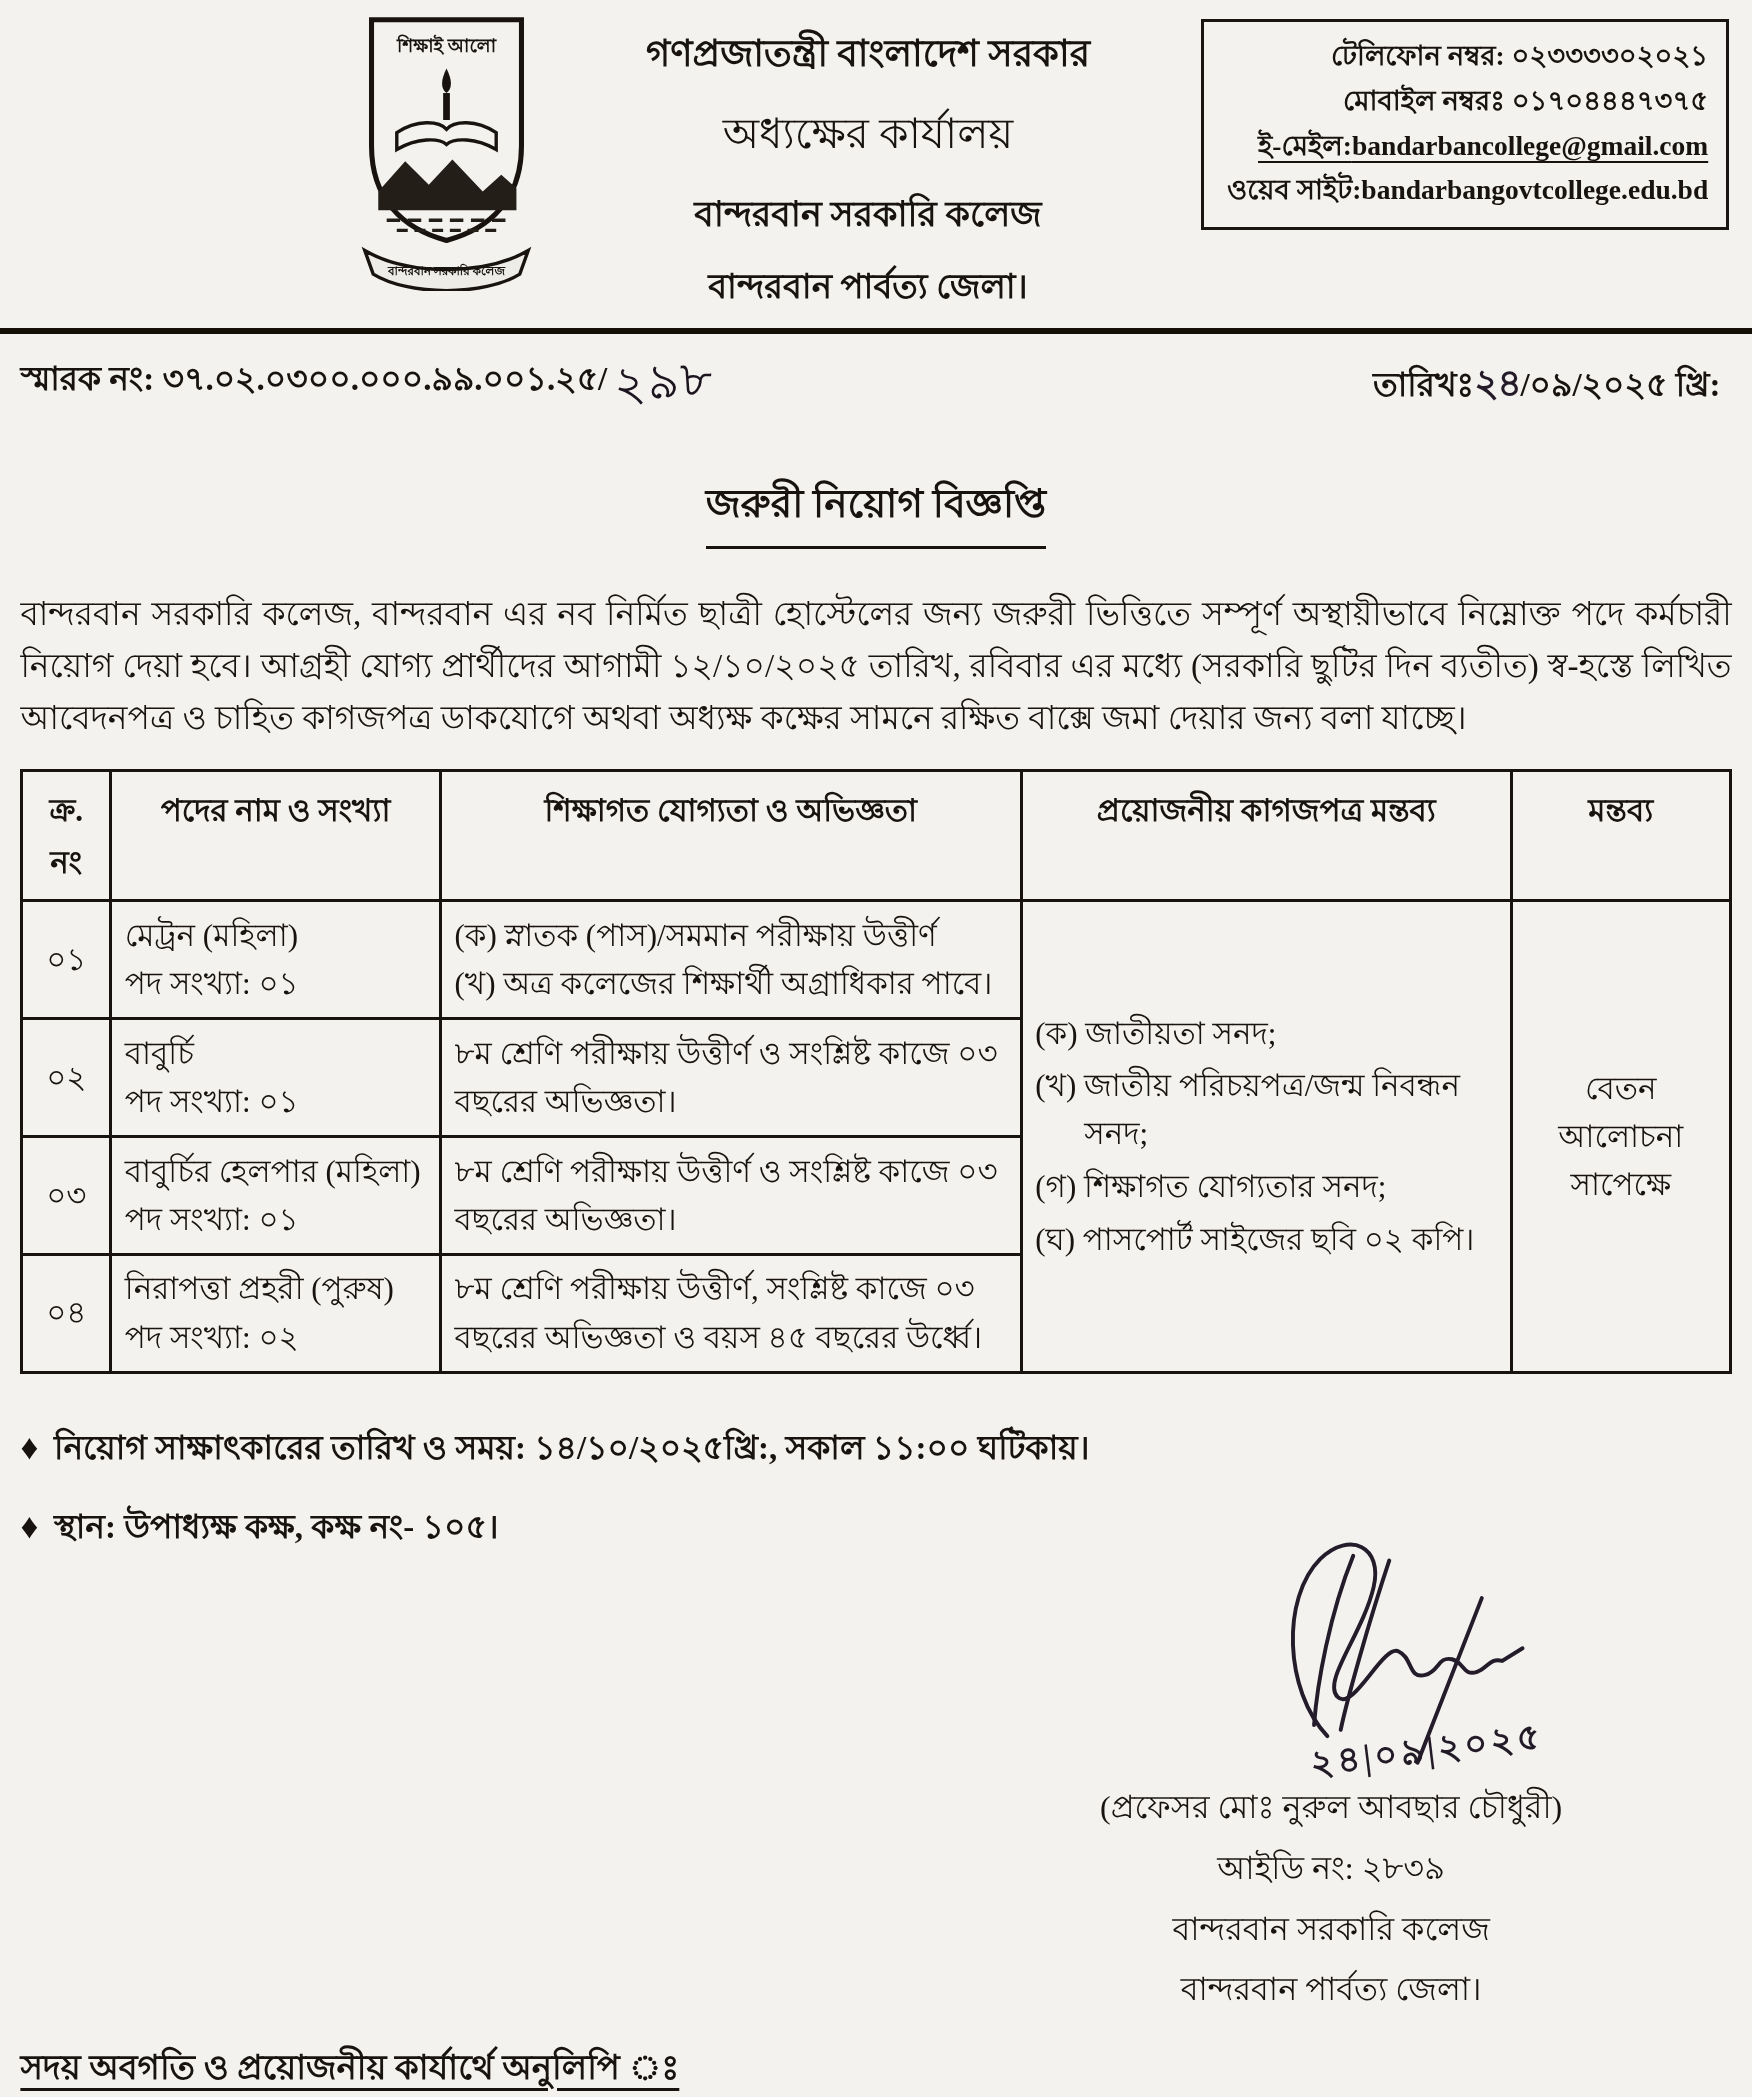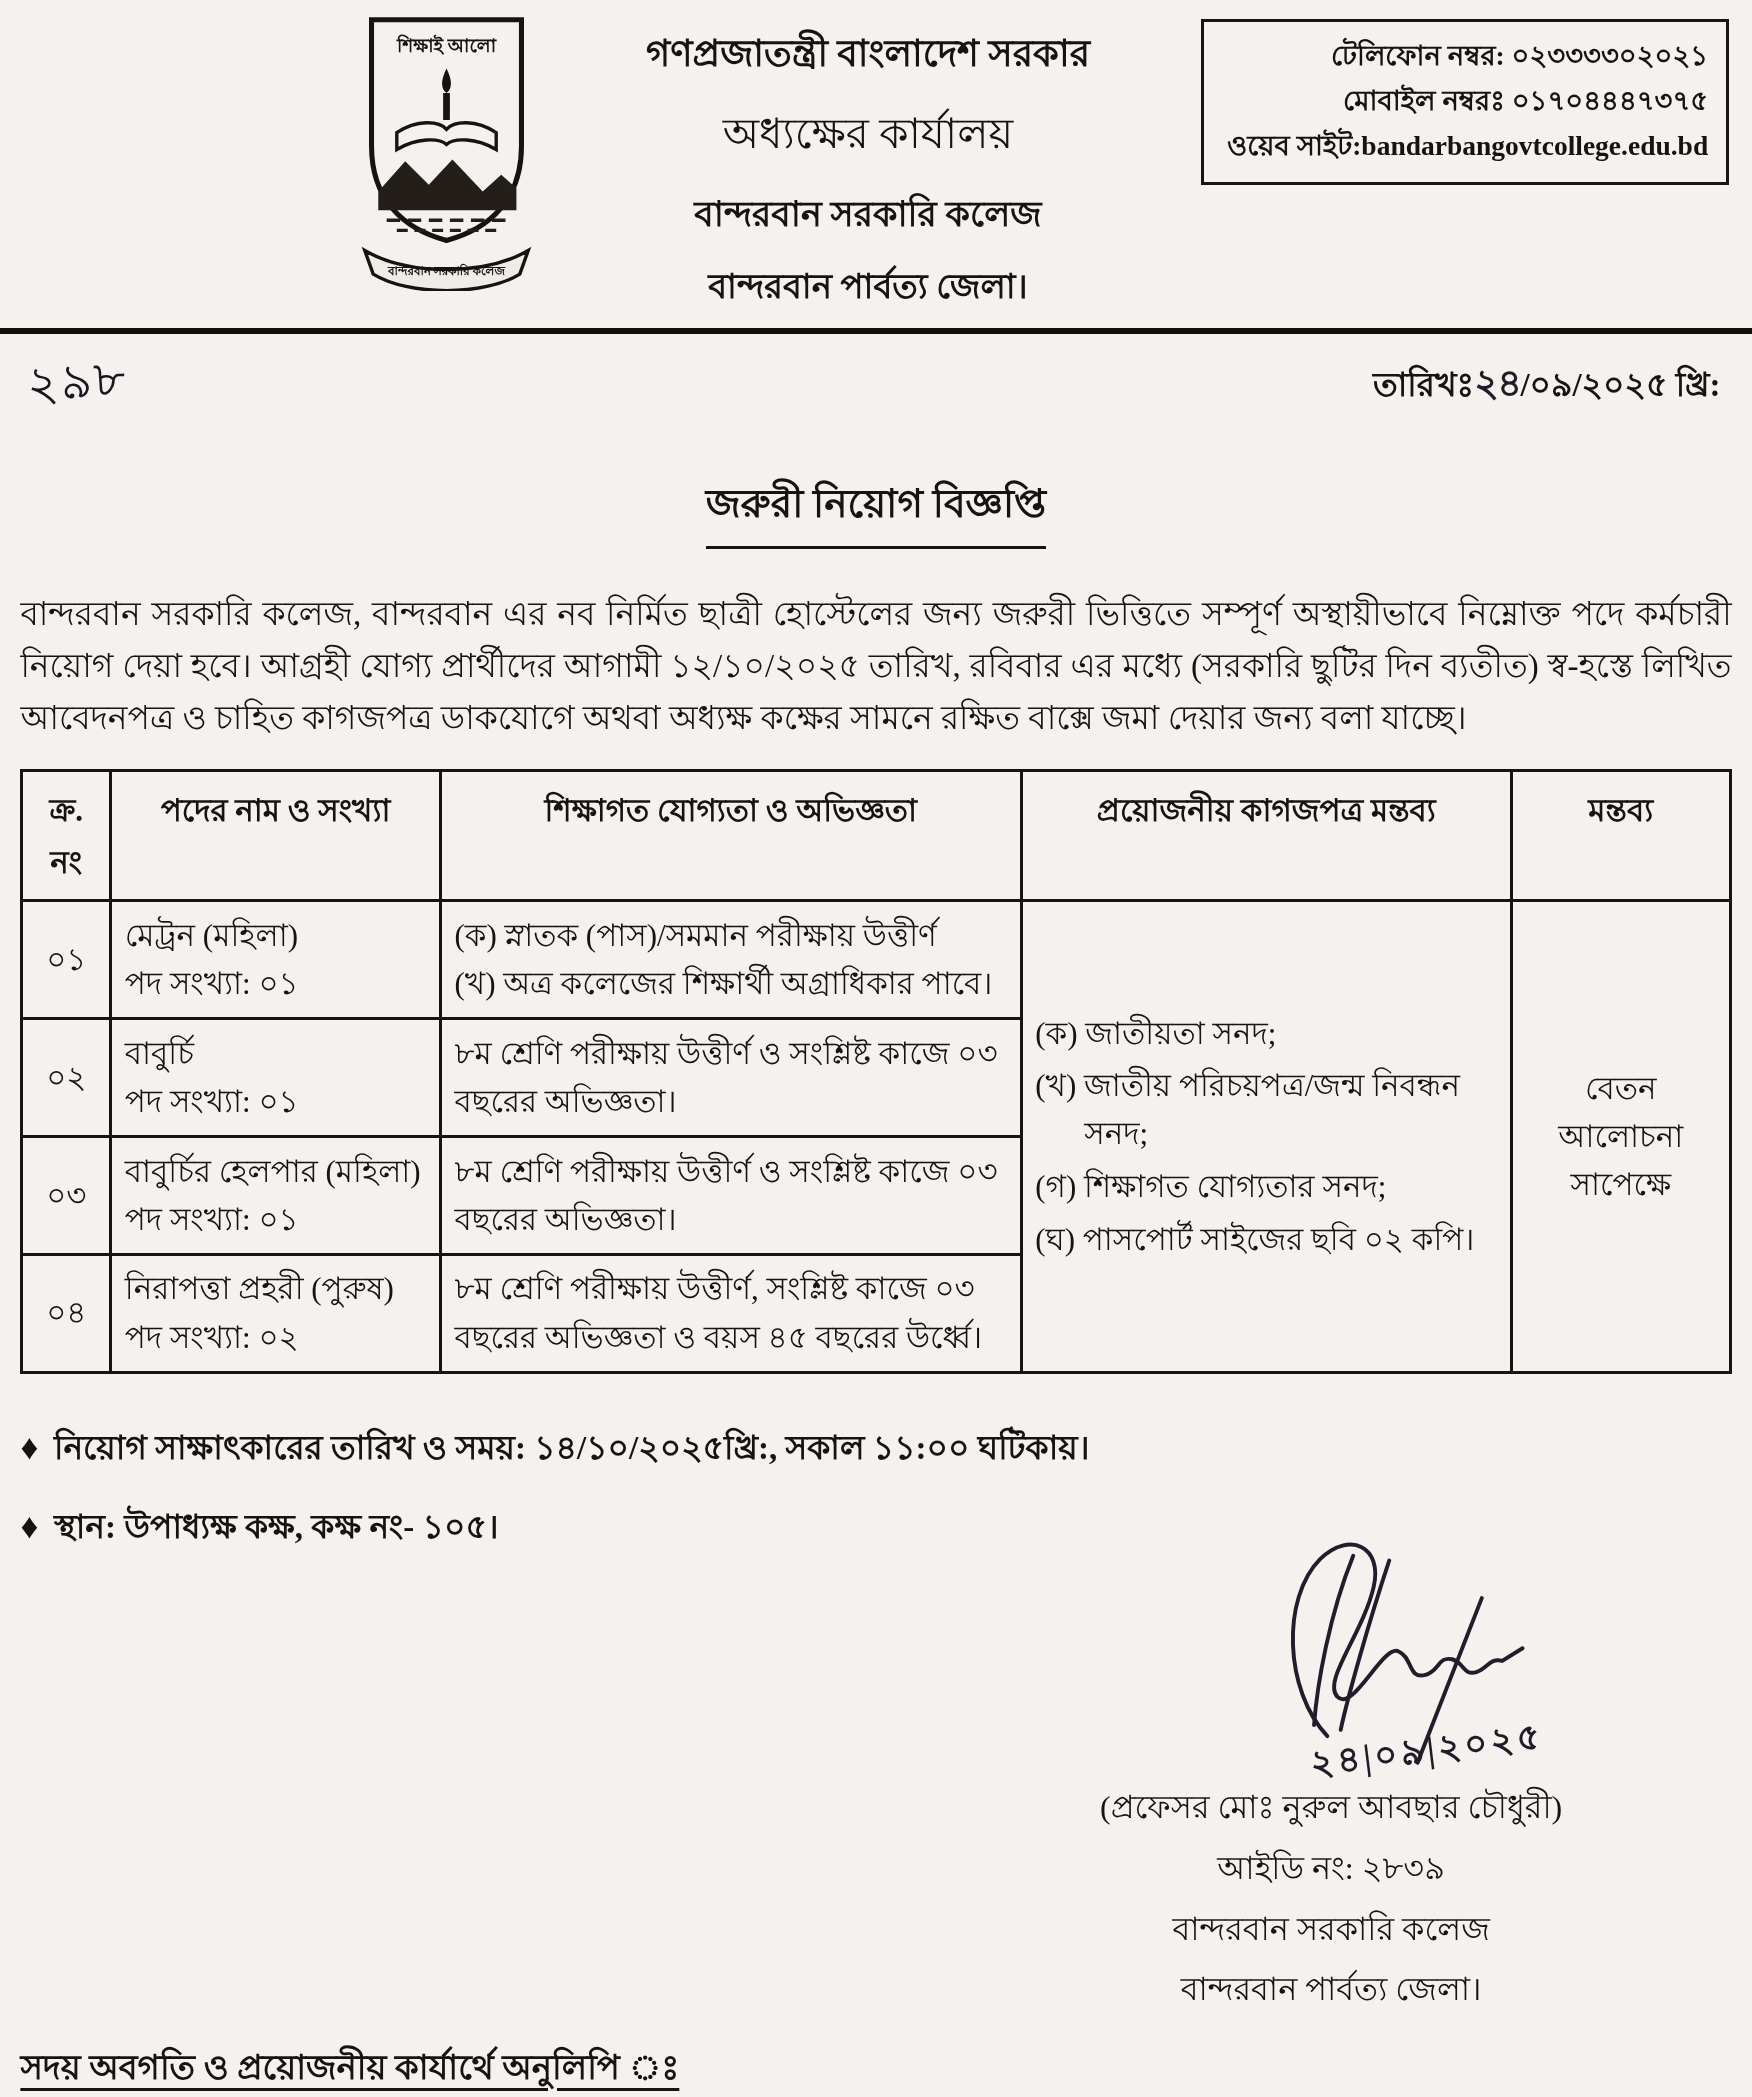--- a/index.html
+++ b/index.html
@@ -126,28 +126,30 @@
   <div class="org-block">
     <div class="org-l1">গণপ্রজাতন্ত্রী বাংলাদেশ সরকার</div>
     <div class="org-l2">অধ্যক্ষের কার্যালয়</div>
     <div class="org-l3">বান্দরবান সরকারি কলেজ</div>
     <div class="org-l4">বান্দরবান পার্বত্য জেলা।</div>
   </div>
 
   <div class="contact-box">
     <div class="contact-line">টেলিফোন নম্বর: ০২৩৩৩৩০২০২১</div>
     <div class="contact-line">মোবাইল নম্বরঃ ০১৭০৪৪৪৭৩৭৫</div>
+    <div class="contact-line u"><span>ই-মেইল:</span><span>bandarbancollege@gmail.com</span></div>
     <div class="contact-line"><span>ওয়েব সাইট:</span><span>bandarbangovtcollege.edu.bd</span></div>
   </div>
 </div>
 
 <div class="double-rule"></div>
 
 <div class="memo-row">
   <div class="memo-left">
+    <span>স্মারক নং: ৩৭.০২.০৩০০.০০০.৯৯.০০১.২৫/</span>
     <span class="memo-hand">২৯৮</span>
   </div>
   <div class="date-part">
     <span>তারিখঃ</span><span class="date-hand">২৪</span><span>/০৯/২০২৫ খ্রি:</span>
   </div>
 </div>
 
 <div class="title-row">
   <span class="doc-title">জরুরী নিয়োগ বিজ্ঞপ্তি</span>
 </div>

